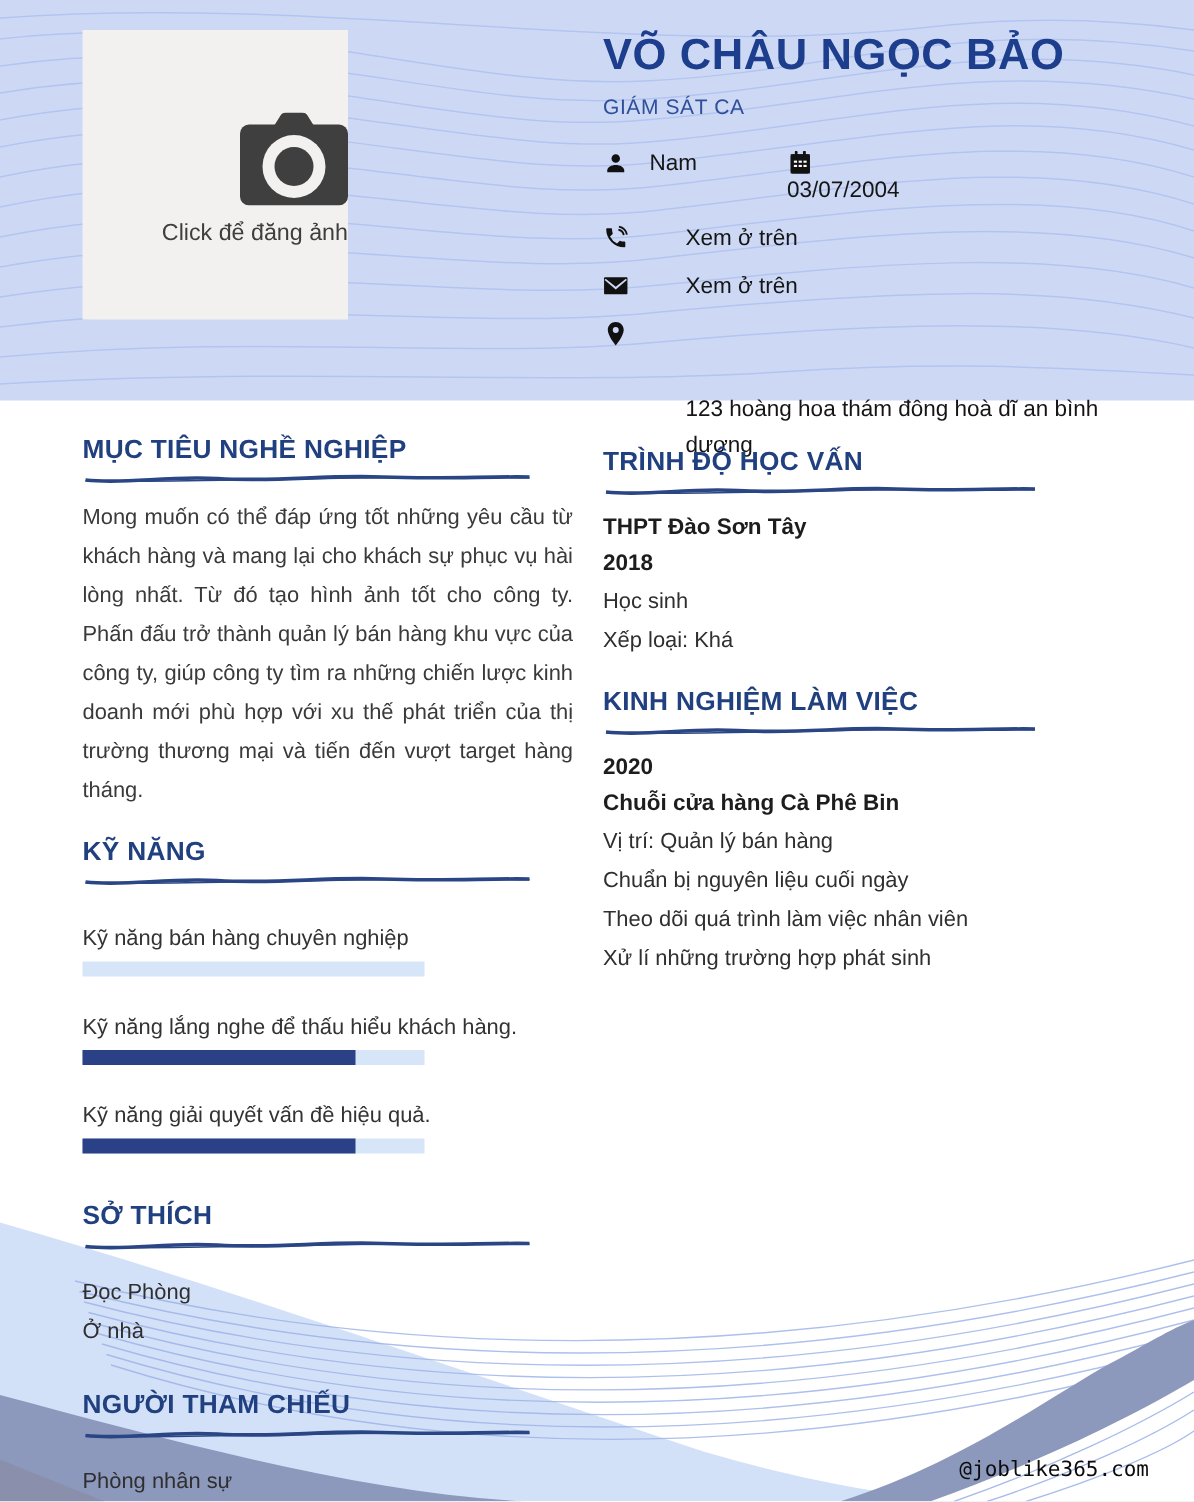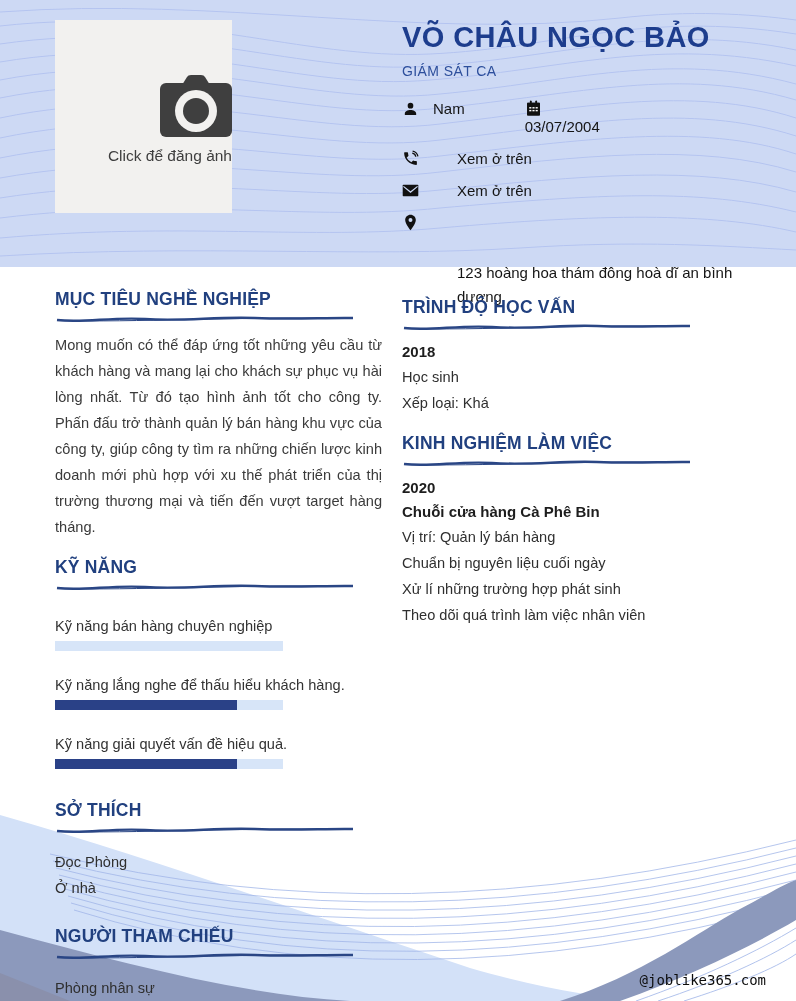--- a/index.html
+++ b/index.html
@@ -208,36 +208,37 @@
   <div class="plain-line">Phòng nhân sự</div>
   <div class="plain-line">SĐT: 0896332575</div>
 </div>
 
 <div class="col-right">
   <h2 class="sec">TRÌNH ĐỘ HỌC VẤN</h2>
   <svg class="squig" width="290" height="10" viewBox="0 0 290 10">
     <path d="M2,6 C30,9 55,3 90,5 C130,7.5 160,2.5 195,4 C235,5.5 262,3.5 288,4" fill="none" stroke="#2a4685" stroke-width="2.4"></path>
     <path d="M2,6.5 C80,8.5 175,2.5 288,4.5" fill="none" stroke="#2a4685" stroke-width="1"></path>
   </svg>
+  <div class="bold-line">THPT Đào Sơn Tây</div>
   <div class="bold-line">2018</div>
   <div class="plain-line">Học sinh</div>
   <div class="plain-line">Xếp loại: Khá</div>
 
   <div class="gap-m"></div>
   <h2 class="sec">KINH NGHIỆM LÀM VIỆC</h2>
   <svg class="squig" width="290" height="10" viewBox="0 0 290 10">
     <path d="M2,6 C30,9 55,3 90,5 C130,7.5 160,2.5 195,4 C235,5.5 262,3.5 288,4" fill="none" stroke="#2a4685" stroke-width="2.4"></path>
     <path d="M2,6.5 C80,8.5 175,2.5 288,4.5" fill="none" stroke="#2a4685" stroke-width="1"></path>
   </svg>
   <div class="bold-line">2020</div>
   <div class="bold-line">Chuỗi cửa hàng Cà Phê Bin</div>
   <div class="plain-line">Vị trí: Quản lý bán hàng</div>
   <div class="plain-line">Chuẩn bị nguyên liệu cuối ngày</div>
+  <div class="plain-line">Theo dõi quá trình làm việc nhân viên</div>
   <div class="plain-line">Xử lí những trường hợp phát sinh</div>
-  <div class="plain-line">Theo dõi quá trình làm việc nhân viên</div>
 </div>
 
 <svg class="footer-waves" viewBox="0 0 796 211" preserveAspectRatio="none">
 
   <path d="M0,25 C150,68 290,118 470,178 C540,198 590,207 650,211 L0,211 Z" fill="#d3e1f8"></path>
 
   <g stroke="#9fb4e8" stroke-width="0.9" fill="none" opacity="0.85">
     <path d="M50,64 Q400,150 796,50"></path>
     <path d="M53,71 Q400,159 796,58"></path>
     <path d="M56,78 Q400,168 796,66"></path>

